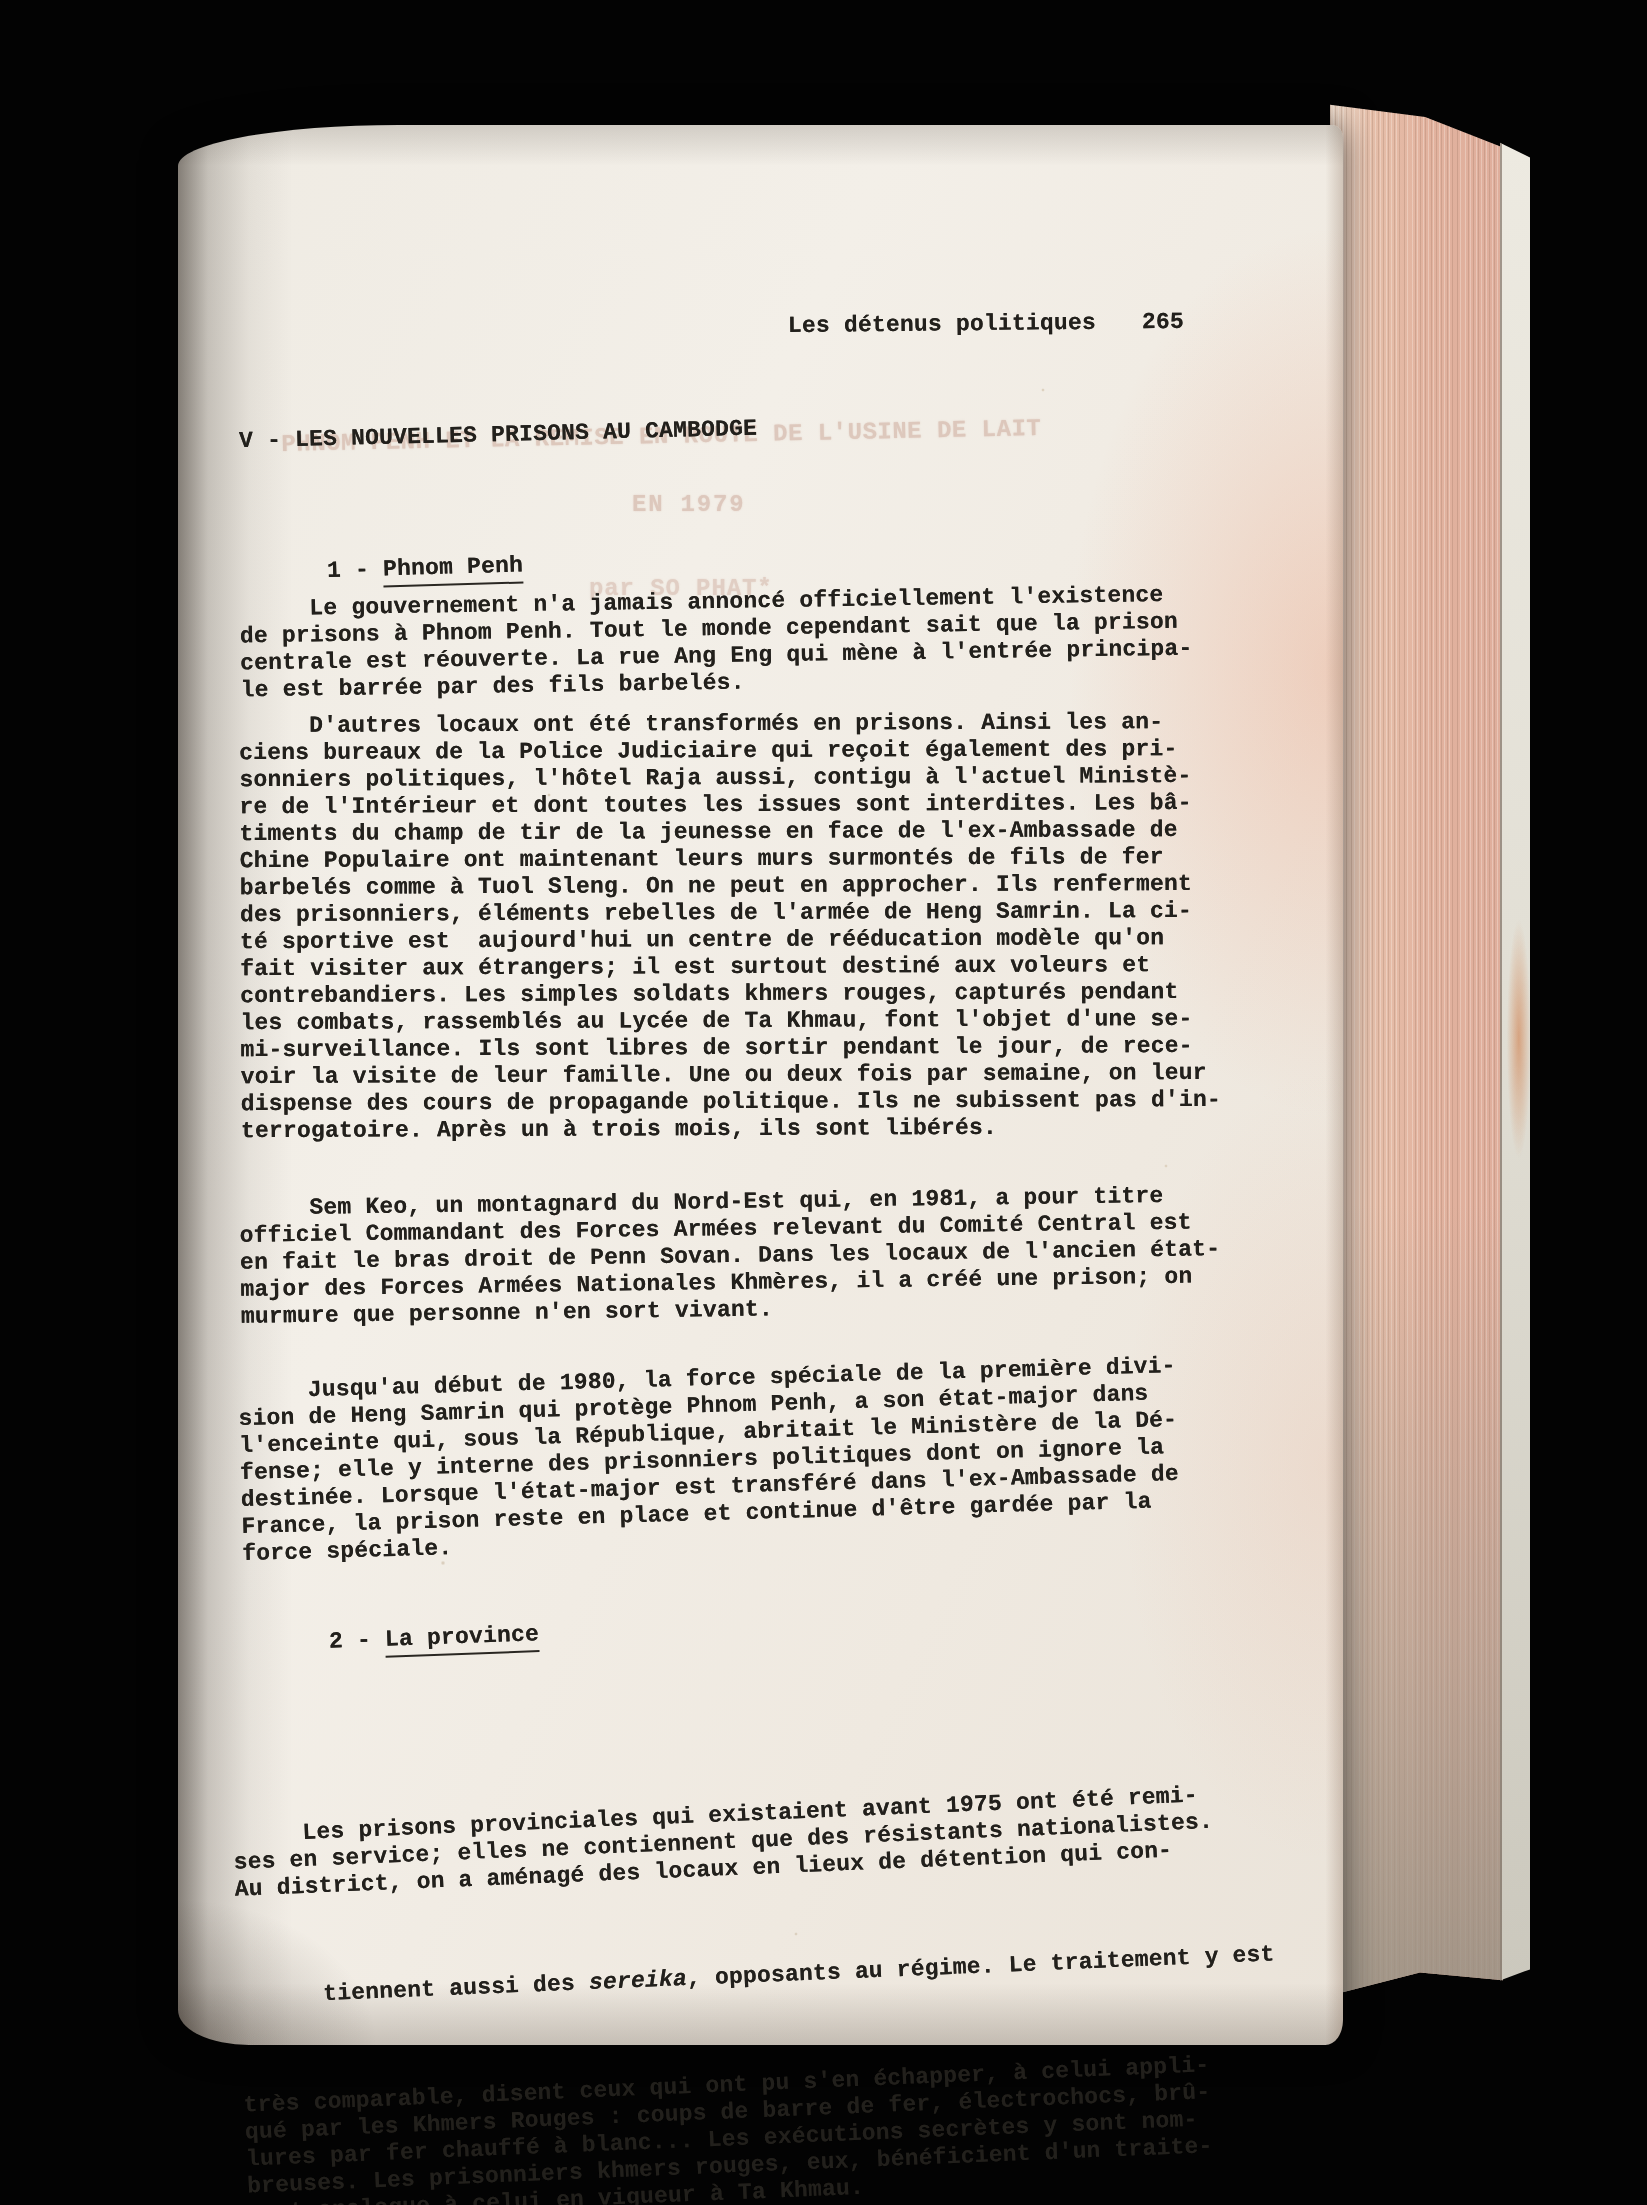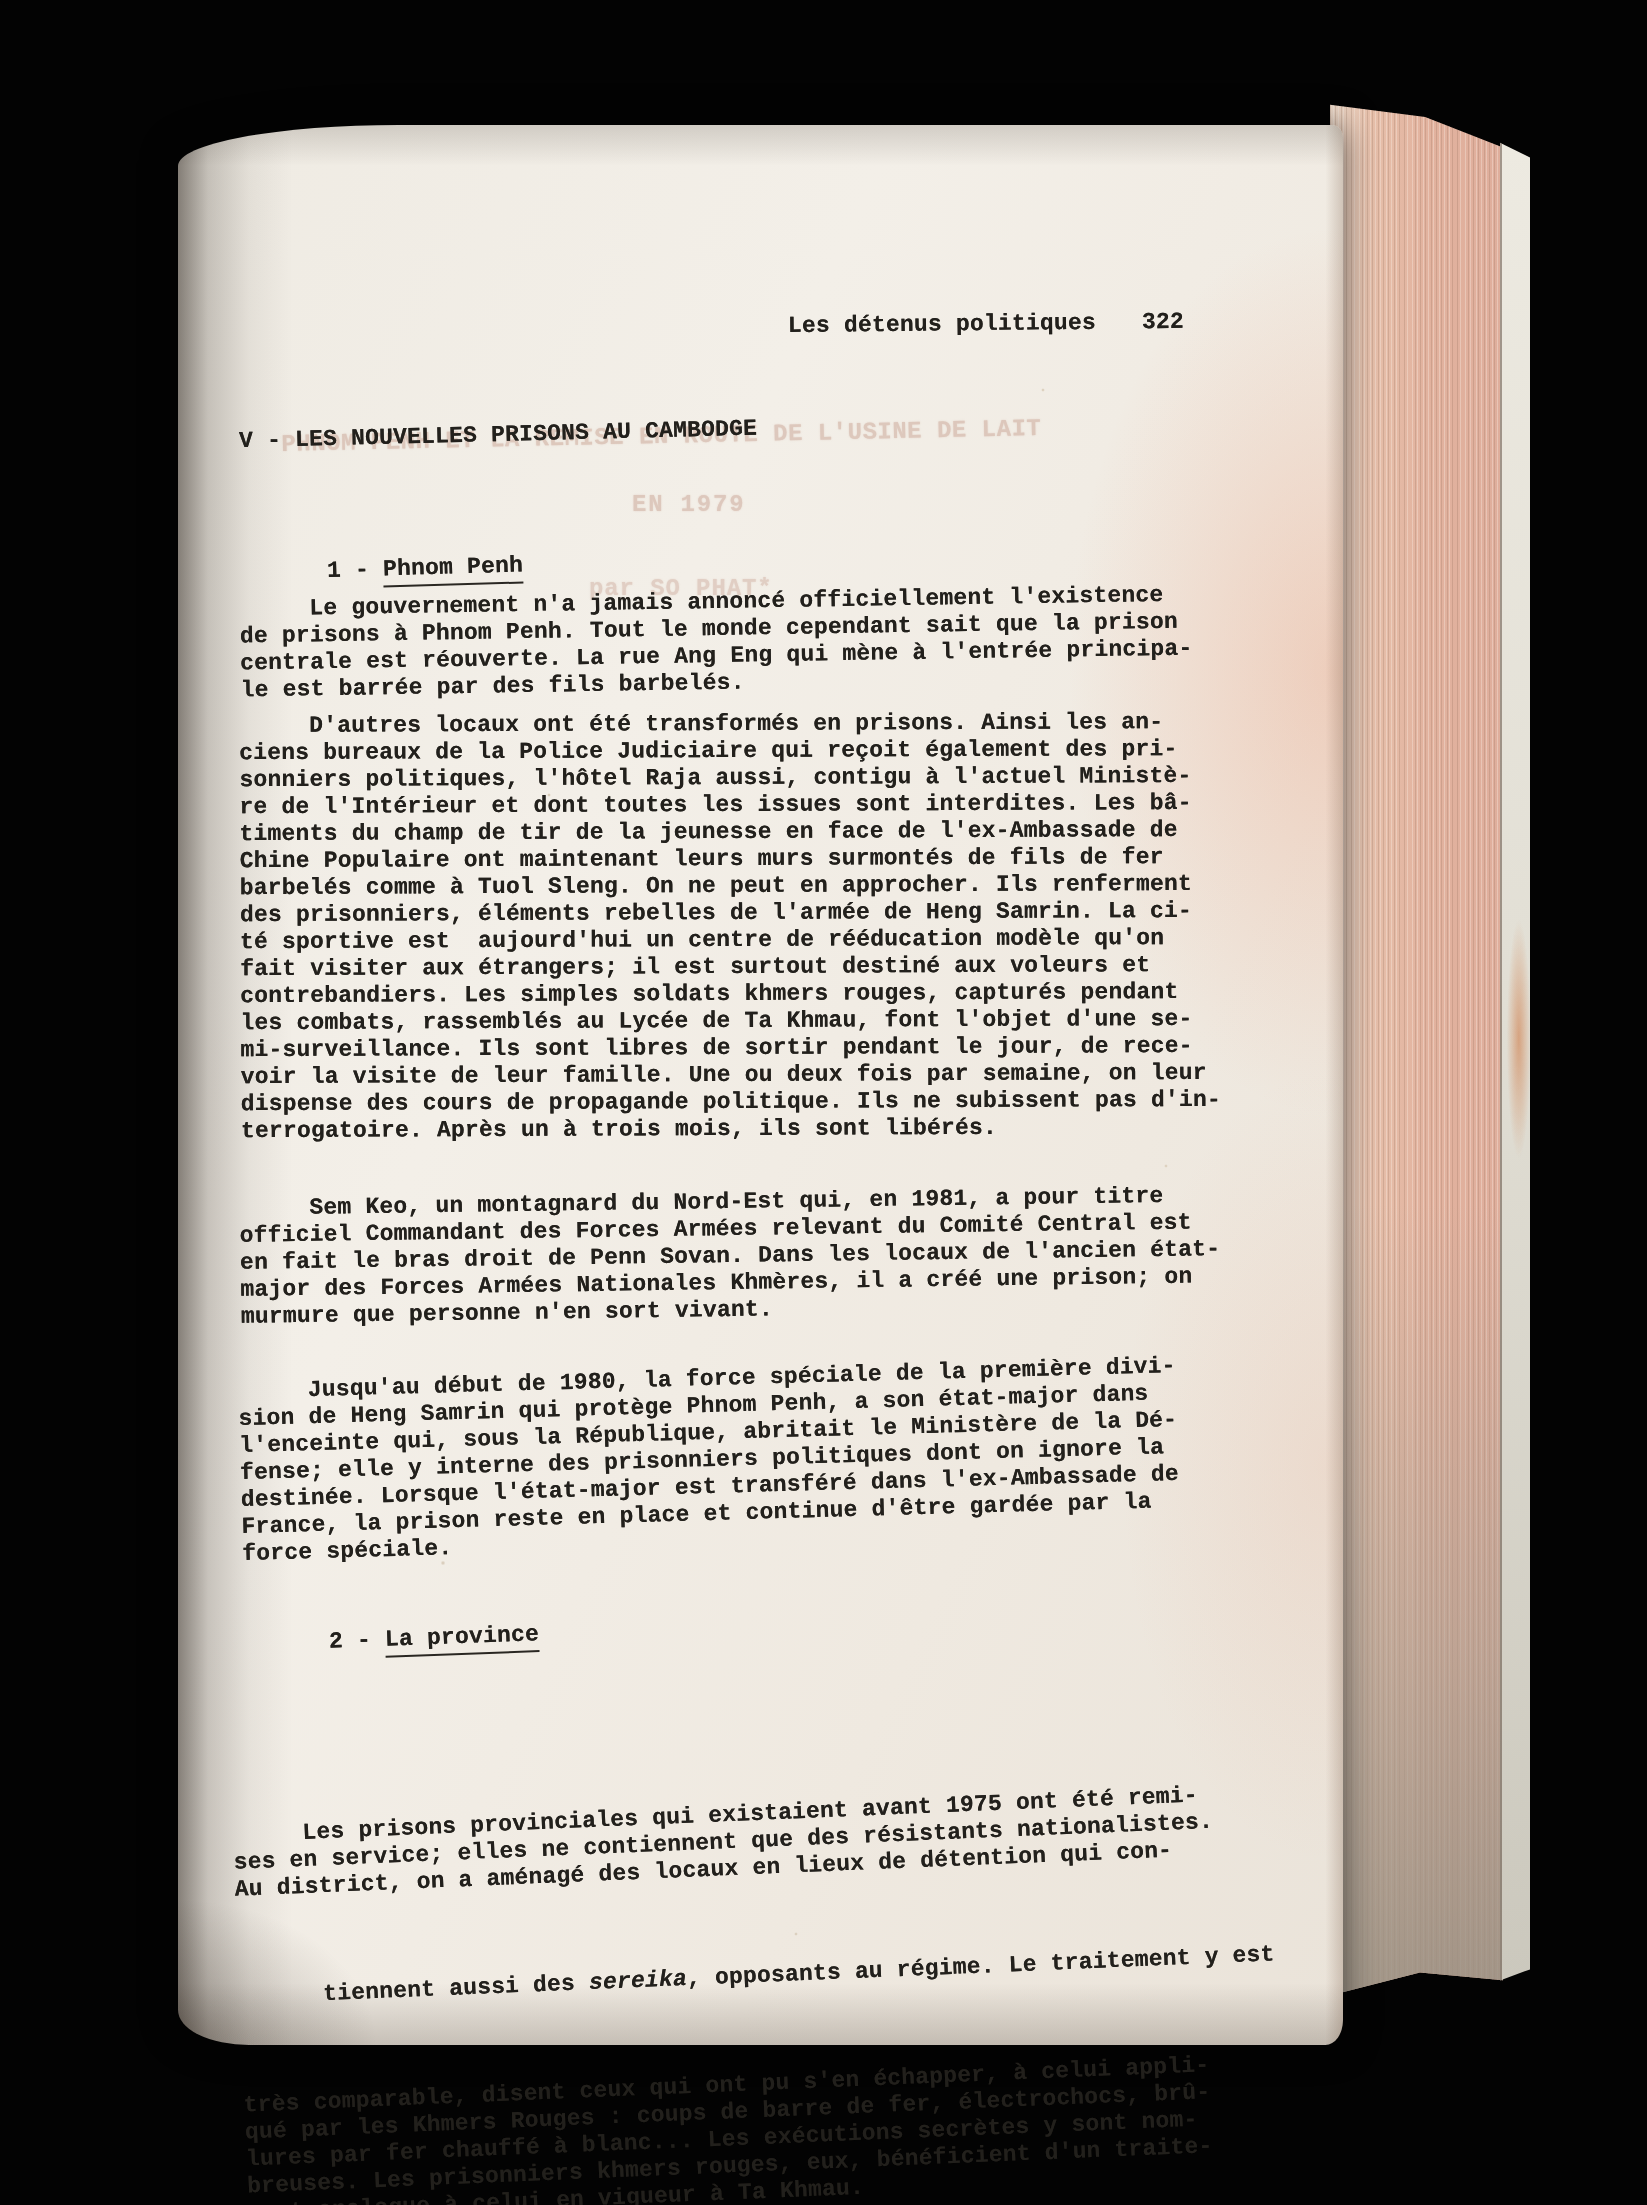--- a/index.html
+++ b/index.html
@@ -81,21 +81,21 @@
   <div class="cover-sliver"></div>
 
   <div class="page"></div>
 
   <div class="ghost ghost-title">PHNOM PENH ET LA REMISE EN ROUTE DE L'USINE DE LAIT</div>
   <div class="ghost ghost-date">EN 1979</div>
   <div class="ghost ghost-byline">par SO PHAT*</div>
 
   <div class="typed running-header">
     <span>Les détenus politiques</span>
-    <span>322</span>
+    <span>265</span>
   </div>
 
   <div class="typed sec-heading">V - LES NOUVELLES PRISONS AU CAMBODGE</div>
 
   <div class="typed sub1">
     <span>1 - </span><span class="underlined">Phnom Penh</span>
   </div>
 
   <div class="typed p1">     Le gouvernement n'a jamais annoncé officiellement l'existence
 de prisons à Phnom Penh. Tout le monde cependant sait que la prison

